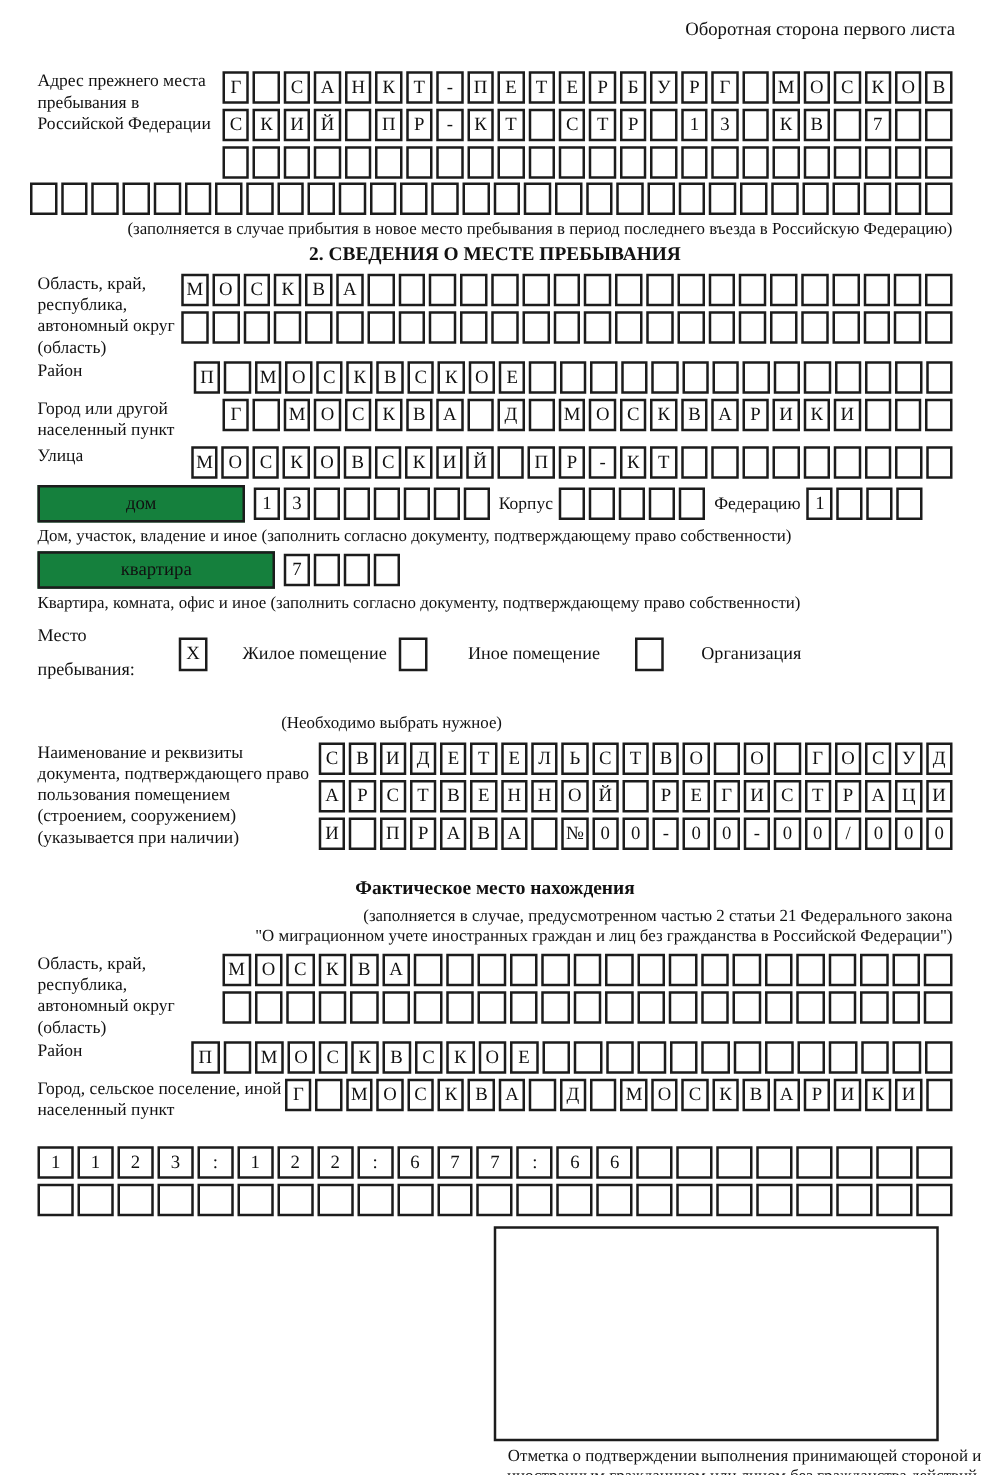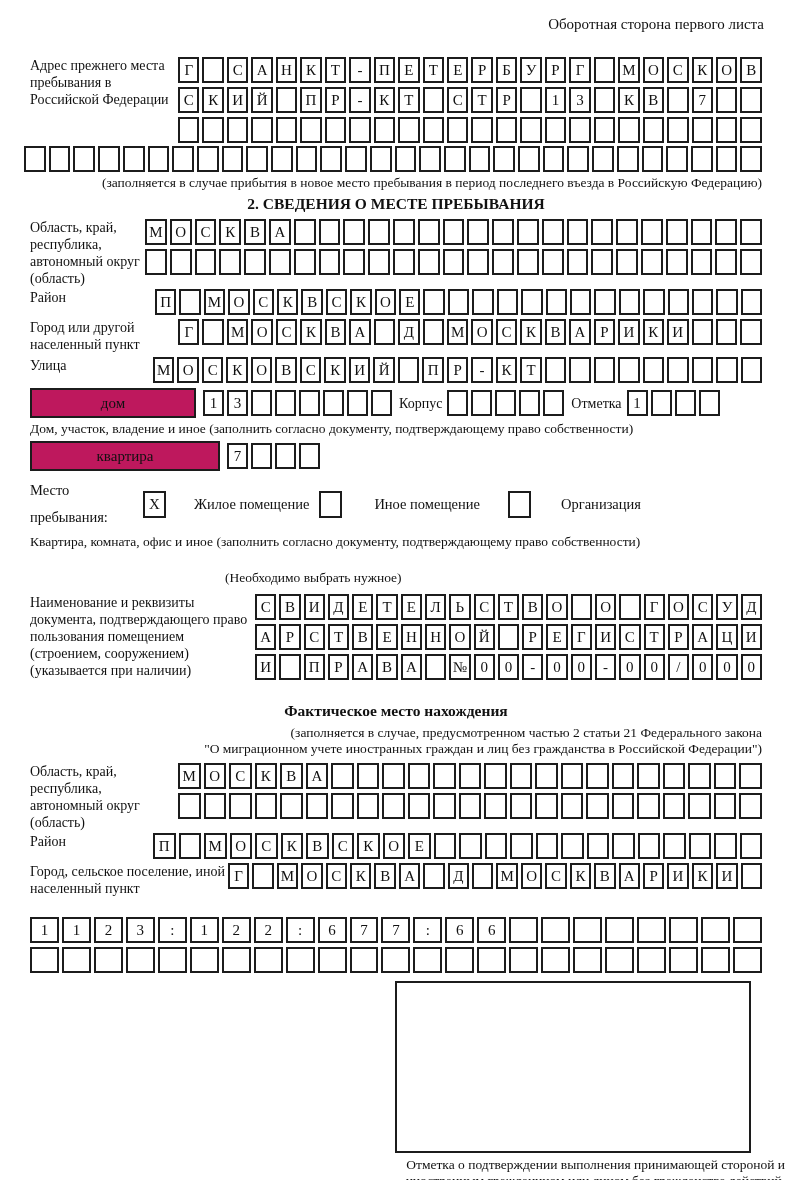--- a/index.html
+++ b/index.html
@@ -18,21 +18,21 @@
   .cellrow{display:flex;gap:3px;flex:1 1 auto;min-width:0;}
   .cellrow .cell{
     flex:1 1 0;height:26px;border:2px solid #1c1c1c;box-sizing:border-box;
     display:flex;align-items:center;justify-content:center;
     font-size:15px;line-height:1;background:#fff;min-width:0;
   }
   .cellrow.fixed{flex:0 0 auto;}
   .cellrow.fixed .cell{flex:0 0 21px;width:21px;}
   .bigbox{
     border:2px solid #1c1c1c;height:30px;box-sizing:border-box;flex:none;
-    display:flex;align-items:center;justify-content:center;font-size:15px;background:#be185d;
+    display:flex;align-items:center;justify-content:center;font-size:15px;background:#15803d;
   }
   .cbox{
     width:23px;height:27px;border:2px solid #1c1c1c;box-sizing:border-box;flex:none;
     display:flex;align-items:center;justify-content:center;font-size:15px;background:#fff;
   }
   .note{font-size:13.5px;line-height:16px;}
   .center{text-align:right;}
   .sect-title{font-weight:bold;font-size:15.5px;text-align:center;}
   .optlabel{font-size:14.5px;line-height:27px;flex:none;}
   .stampbox{border:2px solid #1c1c1c;box-sizing:border-box;background:#fff;}
@@ -328,50 +328,50 @@
         <div class="cell"></div>
       </div>
     <div class="optlabel" style="margin-left:7px;font-size:14px">Корпус</div>
     <div class="cellrow fixed" style="margin-left:5px">
         <div class="cell"></div>
         <div class="cell"></div>
         <div class="cell"></div>
         <div class="cell"></div>
         <div class="cell"></div>
       </div>
-    <div class="optlabel" style="margin-left:7px;font-size:14px">Отметка</div>
+    <div class="optlabel" style="margin-left:7px;font-size:14px">Федерацию</div>
     <div class="cellrow fixed" style="margin-left:5px">
         <div class="cell">1</div>
         <div class="cell"></div>
         <div class="cell"></div>
         <div class="cell"></div>
       </div>
   </div>
   <div class="content note" style="margin-top:3px">Дом, участок, владение и иное (заполнить согласно документу, подтверждающему право собственности)</div>
 
   <div class="content row" style="margin-top:4px;align-items:center">
     <div class="bigbox" style="width:190px">квартира</div>
     <div class="cellrow fixed" style="margin-left:7px">
         <div class="cell">7</div>
         <div class="cell"></div>
         <div class="cell"></div>
         <div class="cell"></div>
       </div>
   </div>
+  <div class="content note" style="margin-top:3px">Квартира, комната, офис и иное (заполнить согласно документу, подтверждающему право собственности)</div>
+
   <div class="content row" style="margin-top:6px;align-items:center">
     <div class="optlabel" style="width:113px">Место пребывания:</div>
     <div class="cbox">X</div>
     <div class="optlabel" style="margin-left:28px">Жилое помещение</div>
     <div class="cbox" style="margin-left:10px"></div>
     <div class="optlabel" style="margin-left:32px">Иное помещение</div>
     <div class="cbox" style="margin-left:28px"></div>
     <div class="optlabel" style="margin-left:30px">Организация</div>
   </div>
-
-  <div class="content note" style="margin-top:3px">Квартира, комната, офис и иное (заполнить согласно документу, подтверждающему право собственности)</div>
   <div class="note" style="margin-top:20px;margin-left:195px">(Необходимо выбрать нужное)</div>
 
   <div class="content row" style="margin-top:8px">
     <div class="flabel" style="width:225px">Наименование и реквизиты документа, подтверждающего право пользования помещением (строением, сооружением) (указывается при наличии)</div>
     <div class="cellblock">
       <div class="cellrow">
           <div class="cell">С</div>
           <div class="cell">В</div>
           <div class="cell">И</div>
           <div class="cell">Д</div>

